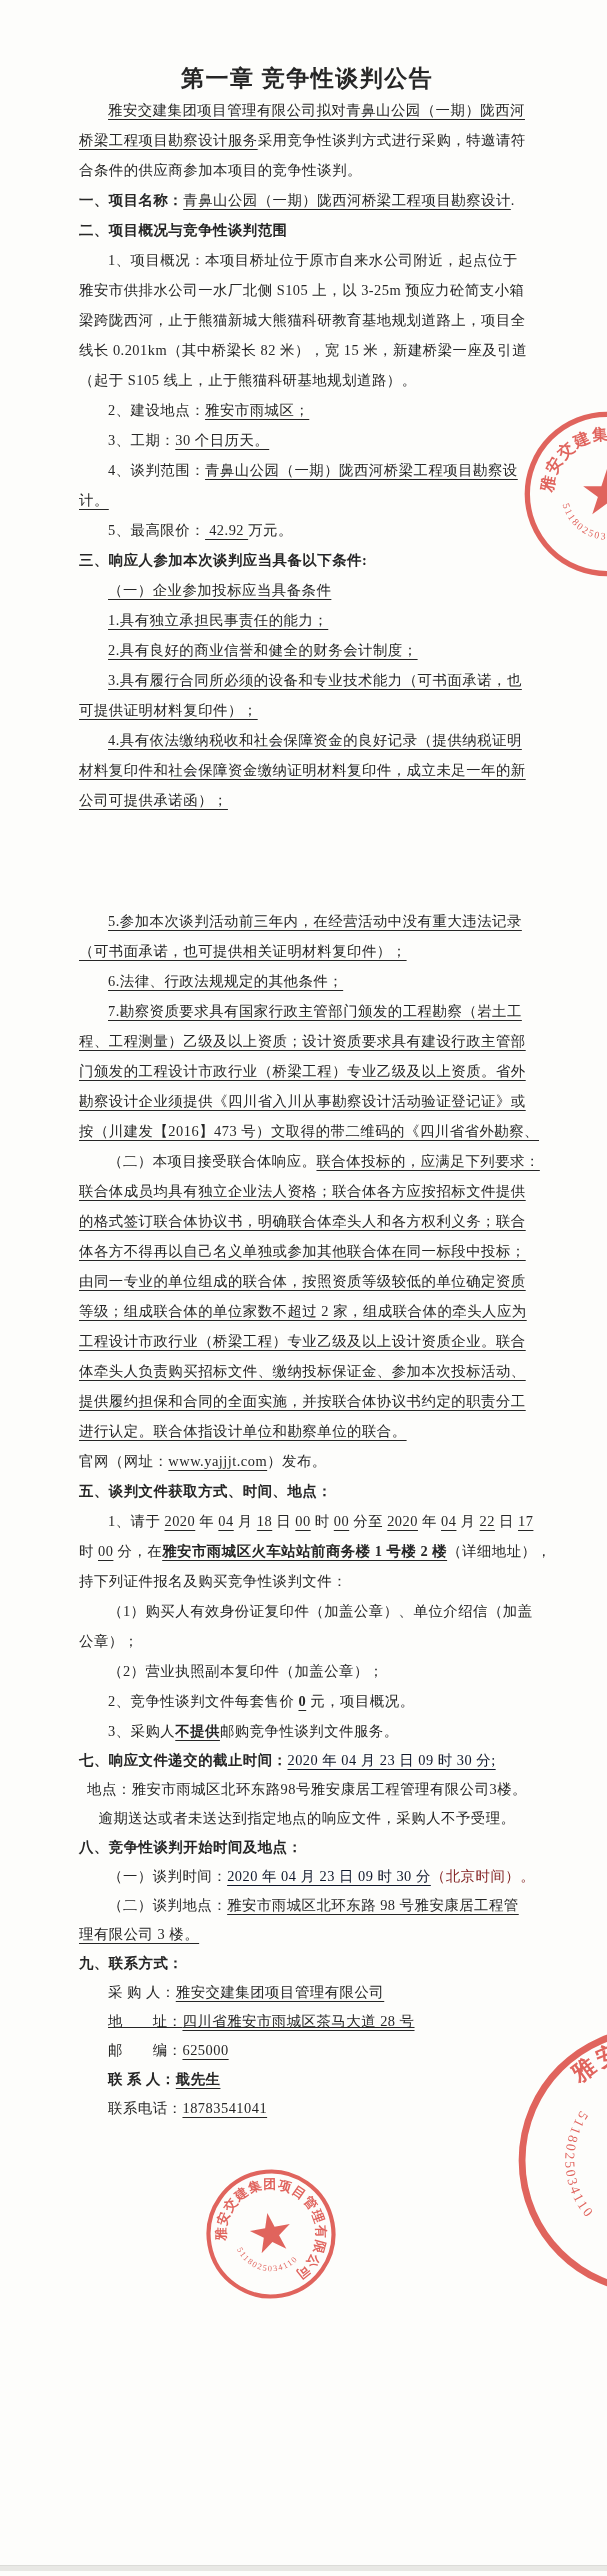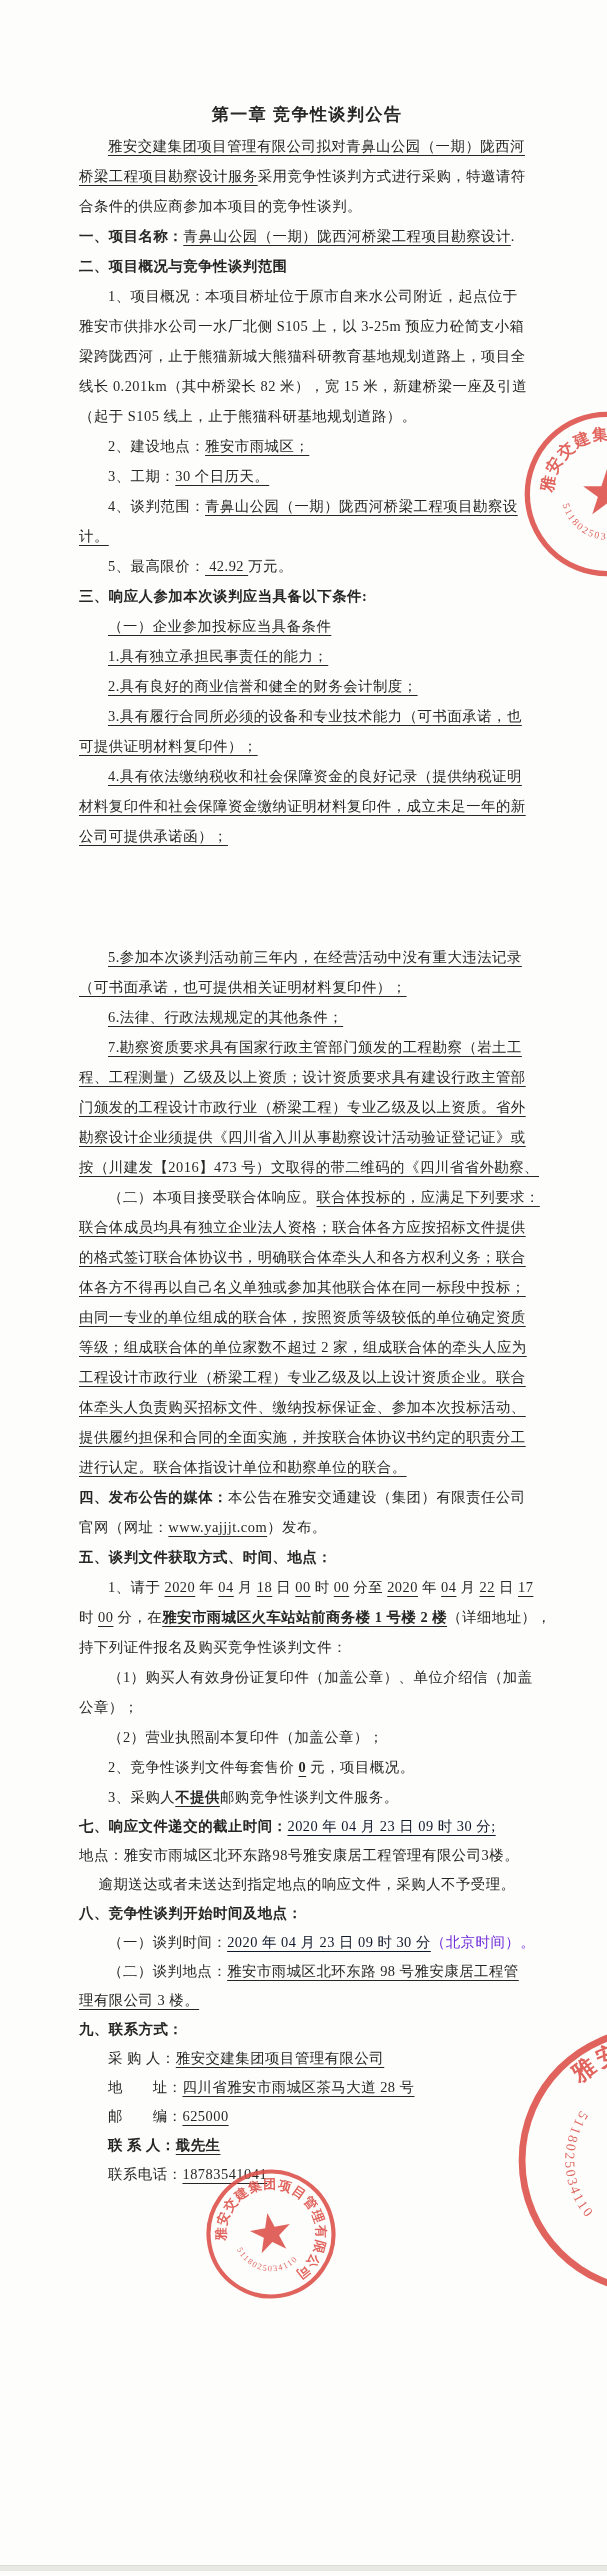--- a/index.html
+++ b/index.html
@@ -18,29 +18,28 @@
     padding:65px 73px 0 79px;
   }
   .line{
     height:30px;line-height:30px;
     font-size:14.4px;
     letter-spacing:0.5px;
     white-space:pre;
   }
   .line.ind{padding-left:29px;}
   .line.title{
-    text-align:center;font-weight:700;font-size:17px;height:30px;line-height:27px;
+    text-align:center;font-weight:700;font-size:23px;height:30px;line-height:27px;
     letter-spacing:1.5px;
-    margin-top:36px;
   }
   .s-p{}
   .s-b{font-weight:700;}
   .s-u{text-decoration:underline;text-decoration-thickness:0.8px;text-underline-offset:3.8px;}
   .s-bu{font-weight:700;text-decoration:underline;text-decoration-thickness:1.1px;text-underline-offset:3.8px;}
-  .s-r{color:#6d28d9;}
+  .s-r{color:#7f1d1d;}
   .s-ru{color:#0f172a;text-decoration:underline;text-decoration-thickness:0.8px;text-underline-offset:3.8px;}
   .stamp{position:absolute;pointer-events:none;opacity:0.88;}
   .stamp text{font-family:"Liberation Serif","DejaVu Serif",serif;fill:#dd4f48;}
   #stamp-a{left:522px;top:409px;}
   #stamp-b{left:204px;top:2167px;transform:rotate(-10deg);}
   #stamp-c{left:516px;top:2024px;transform:rotate(45deg);}
   .page-bottom-edge{
     position:absolute;left:0;top:2565px;width:608px;height:4.6px;
     background:#e8e8e4;border-top:0.8px solid #dcdcd8;
   }
@@ -87,41 +86,40 @@
       <div class="line ind"><span class="s-p">（二）本项目接受联合体响应。</span><span class="s-u">联合体投标的，应满足下列要求：</span></div>
       <div class="line"><span class="s-u">联合体成员均具有独立企业法人资格；联合体各方应按招标文件提供</span></div>
       <div class="line"><span class="s-u">的格式签订联合体协议书，明确联合体牵头人和各方权利义务；联合</span></div>
       <div class="line"><span class="s-u">体各方不得再以自己名义单独或参加其他联合体在同一标段中投标；</span></div>
       <div class="line"><span class="s-u">由同一专业的单位组成的联合体，按照资质等级较低的单位确定资质</span></div>
       <div class="line"><span class="s-u">等级；组成联合体的单位家数不超过 2 家，组成联合体的牵头人应为</span></div>
       <div class="line"><span class="s-u">工程设计市政行业（桥梁工程）专业乙级及以上设计资质企业。联合</span></div>
       <div class="line"><span class="s-u">体牵头人负责购买招标文件、缴纳投标保证金、参加本次投标活动、</span></div>
       <div class="line"><span class="s-u">提供履约担保和合同的全面实施，并按联合体协议书约定的职责分工</span></div>
       <div class="line"><span class="s-u">进行认定。联合体指设计单位和勘察单位的联合。</span></div>
-      <div class="line"><span class="s-b">四、发布公告的媒体：</span><span class="s-p">本公告在雅安交通建设（集团）有限责任公司</span></div>
       <div class="line"><span class="s-p">官网（网址：</span><span class="s-u">www.yajjjt.com</span><span class="s-p">）发布。</span></div>
       <div class="line"><span class="s-b">五、谈判文件获取方式、时间、地点：</span></div>
       <div class="line ind"><span class="s-p">1、请于 </span><span class="s-u">2020</span><span class="s-p"> 年 </span><span class="s-u">04</span><span class="s-p"> 月 </span><span class="s-u">18</span><span class="s-p"> 日 </span><span class="s-u">00</span><span class="s-p"> 时 </span><span class="s-u">00</span><span class="s-p"> 分至 </span><span class="s-u">2020</span><span class="s-p"> 年 </span><span class="s-u">04</span><span class="s-p"> 月 </span><span class="s-u">22</span><span class="s-p"> 日 </span><span class="s-u">17</span></div>
       <div class="line"><span class="s-p">时 </span><span class="s-u">00</span><span class="s-p"> 分，在</span><span class="s-bu">雅安市雨城区火车站站前商务楼 1 号楼 2 楼</span><span class="s-p">（详细地址），</span></div>
       <div class="line" style=""><span class="s-p">持下列证件报名及购买竞争性谈判文件：</span></div>
       <div class="line ind"><span class="s-p">（1）购买人有效身份证复印件（加盖公章）、单位介绍信（加盖</span></div>
       <div class="line"><span class="s-p">公章）；</span></div>
       <div class="line ind"><span class="s-p">（2）营业执照副本复印件（加盖公章）；</span></div>
       <div class="line ind"><span class="s-p">2、竞争性谈判文件每套售价 </span><span class="s-bu">0</span><span class="s-p"> 元，项目概况。</span></div>
       <div class="line ind"><span class="s-p">3、采购人</span><span class="s-bu">不提供</span><span class="s-p">邮购竞争性谈判文件服务。</span></div>
       <div class="line" style="height: 29px; line-height: 29px;"><span class="s-b">七、响应文件递交的截止时间：</span><span class="s-ru">2020 年 04 月 23 日 09 时 30 分;</span></div>
-      <div class="line" style="height: 29px; line-height: 29px;"><span class="s-p">地点：雅安市雨城区北环东路98号雅安康居工程管理有限公司3楼。</span></div>
+      <div class="line" style="height: 29px; line-height: 29px; text-align: center;"><span class="s-p">地点：雅安市雨城区北环东路98号雅安康居工程管理有限公司3楼。</span></div>
       <div class="line" style="height: 29px; line-height: 29px; text-align: center;"><span class="s-p">逾期送达或者未送达到指定地点的响应文件，采购人不予受理。</span></div>
       <div class="line" style="height: 29px; line-height: 29px;"><span class="s-b">八、竞争性谈判开始时间及地点：</span></div>
       <div class="line ind" style="height: 29px; line-height: 29px;"><span class="s-p">（一）谈判时间：</span><span class="s-ru">2020 年 04 月 23 日 09 时 30 分</span><span class="s-r">（北京时间）。</span></div>
       <div class="line ind" style="height: 29px; line-height: 29px;"><span class="s-p">（二）谈判地点：</span><span class="s-u">雅安市雨城区北环东路 98 号雅安康居工程管</span></div>
       <div class="line" style="height: 29px; line-height: 29px;"><span class="s-u">理有限公司 3 楼。</span></div>
       <div class="line" style="height: 29px; line-height: 29px;"><span class="s-b">九、联系方式：</span></div>
       <div class="line ind" style="height: 29px; line-height: 29px;"><span class="s-p">采 购 人：</span><span class="s-u">雅安交建集团项目管理有限公司</span></div>
-      <div class="line ind" style="height: 29px; line-height: 29px;"><span class="s-p">地　　址：</span><span class="s-u">四川省雅安市雨城区茶马大道 28 号</span></div>
+      <div class="line ind" style="height: 29px; line-height: 29px; text-decoration: underline;"><span class="s-p">地　　址：</span><span class="s-u">四川省雅安市雨城区茶马大道 28 号</span></div>
       <div class="line ind" style="height: 29px; line-height: 29px;"><span class="s-p">邮　　编：</span><span class="s-u">625000</span></div>
       <div class="line ind" style="height: 29px; line-height: 29px; font-weight: bold;"><span class="s-p">联 系 人：</span><span class="s-u">戢先生</span></div>
       <div class="line ind" style="height: 29px; line-height: 29px; font-family: Liberation Serif, serif;"><span class="s-p">联系电话：</span><span class="s-u">18783541041</span></div>
     </div>
 
   <svg id="stamp-a" class="stamp" width="170" height="170" viewBox="0 0 224 224">
     <defs>
       <path id="a-top" d="M 112,112 m -72,0 a 72,72 0 1,1 144,0 a 72,72 0 1,1 -144,0"></path>
       <path id="a-bot" d="M 112,112 m -60,0 a 60,60 0 0,0 120,0"></path>
     </defs>

